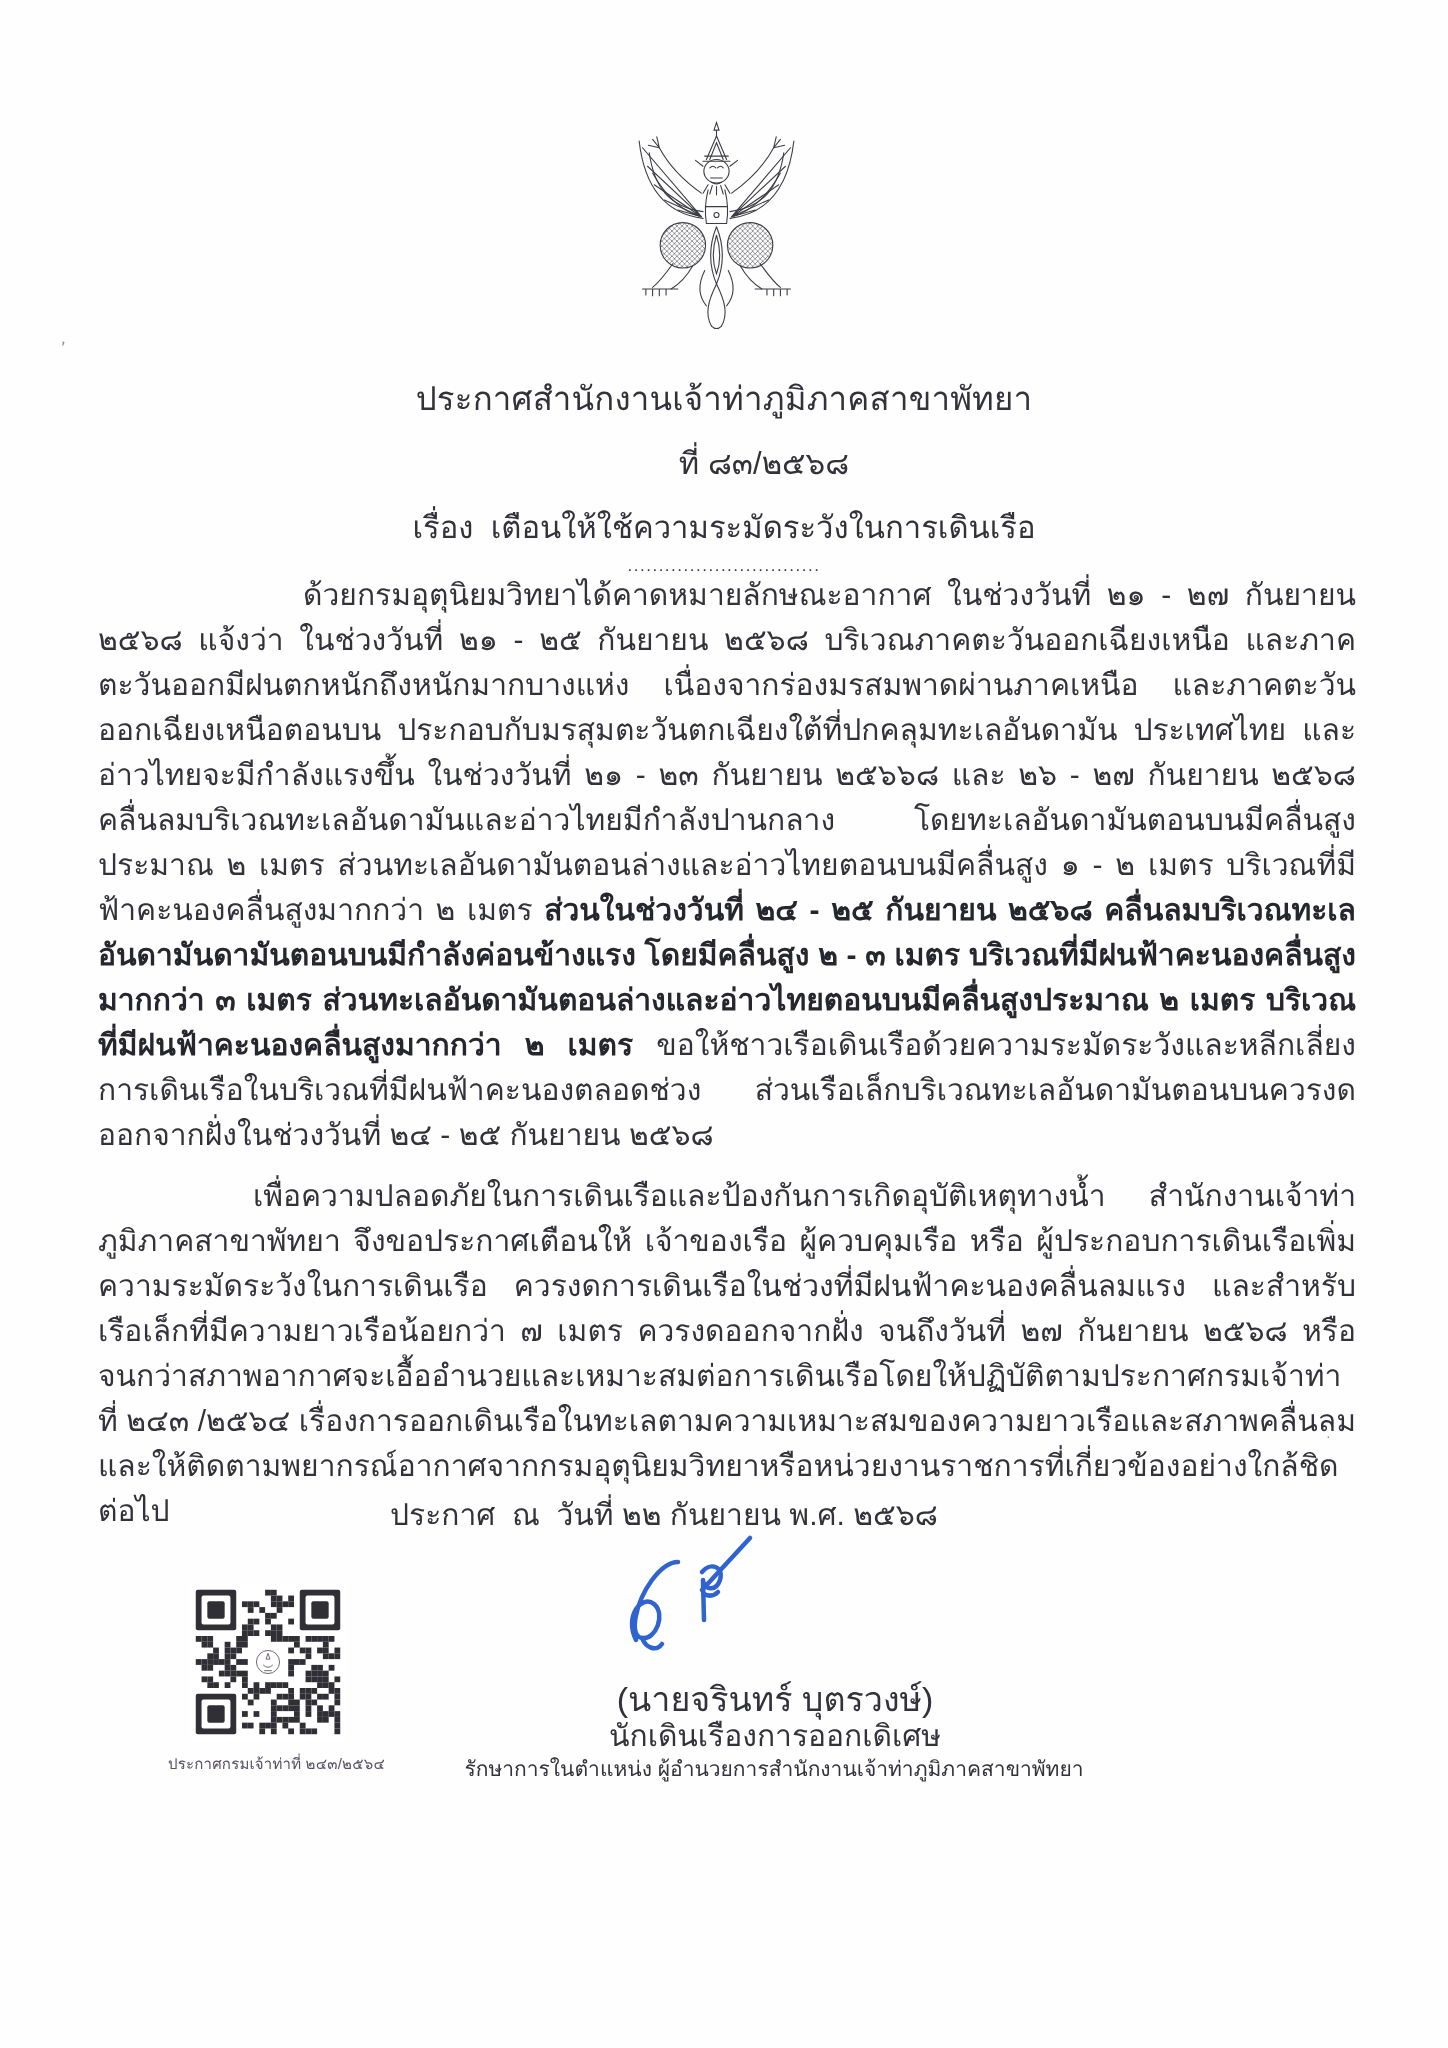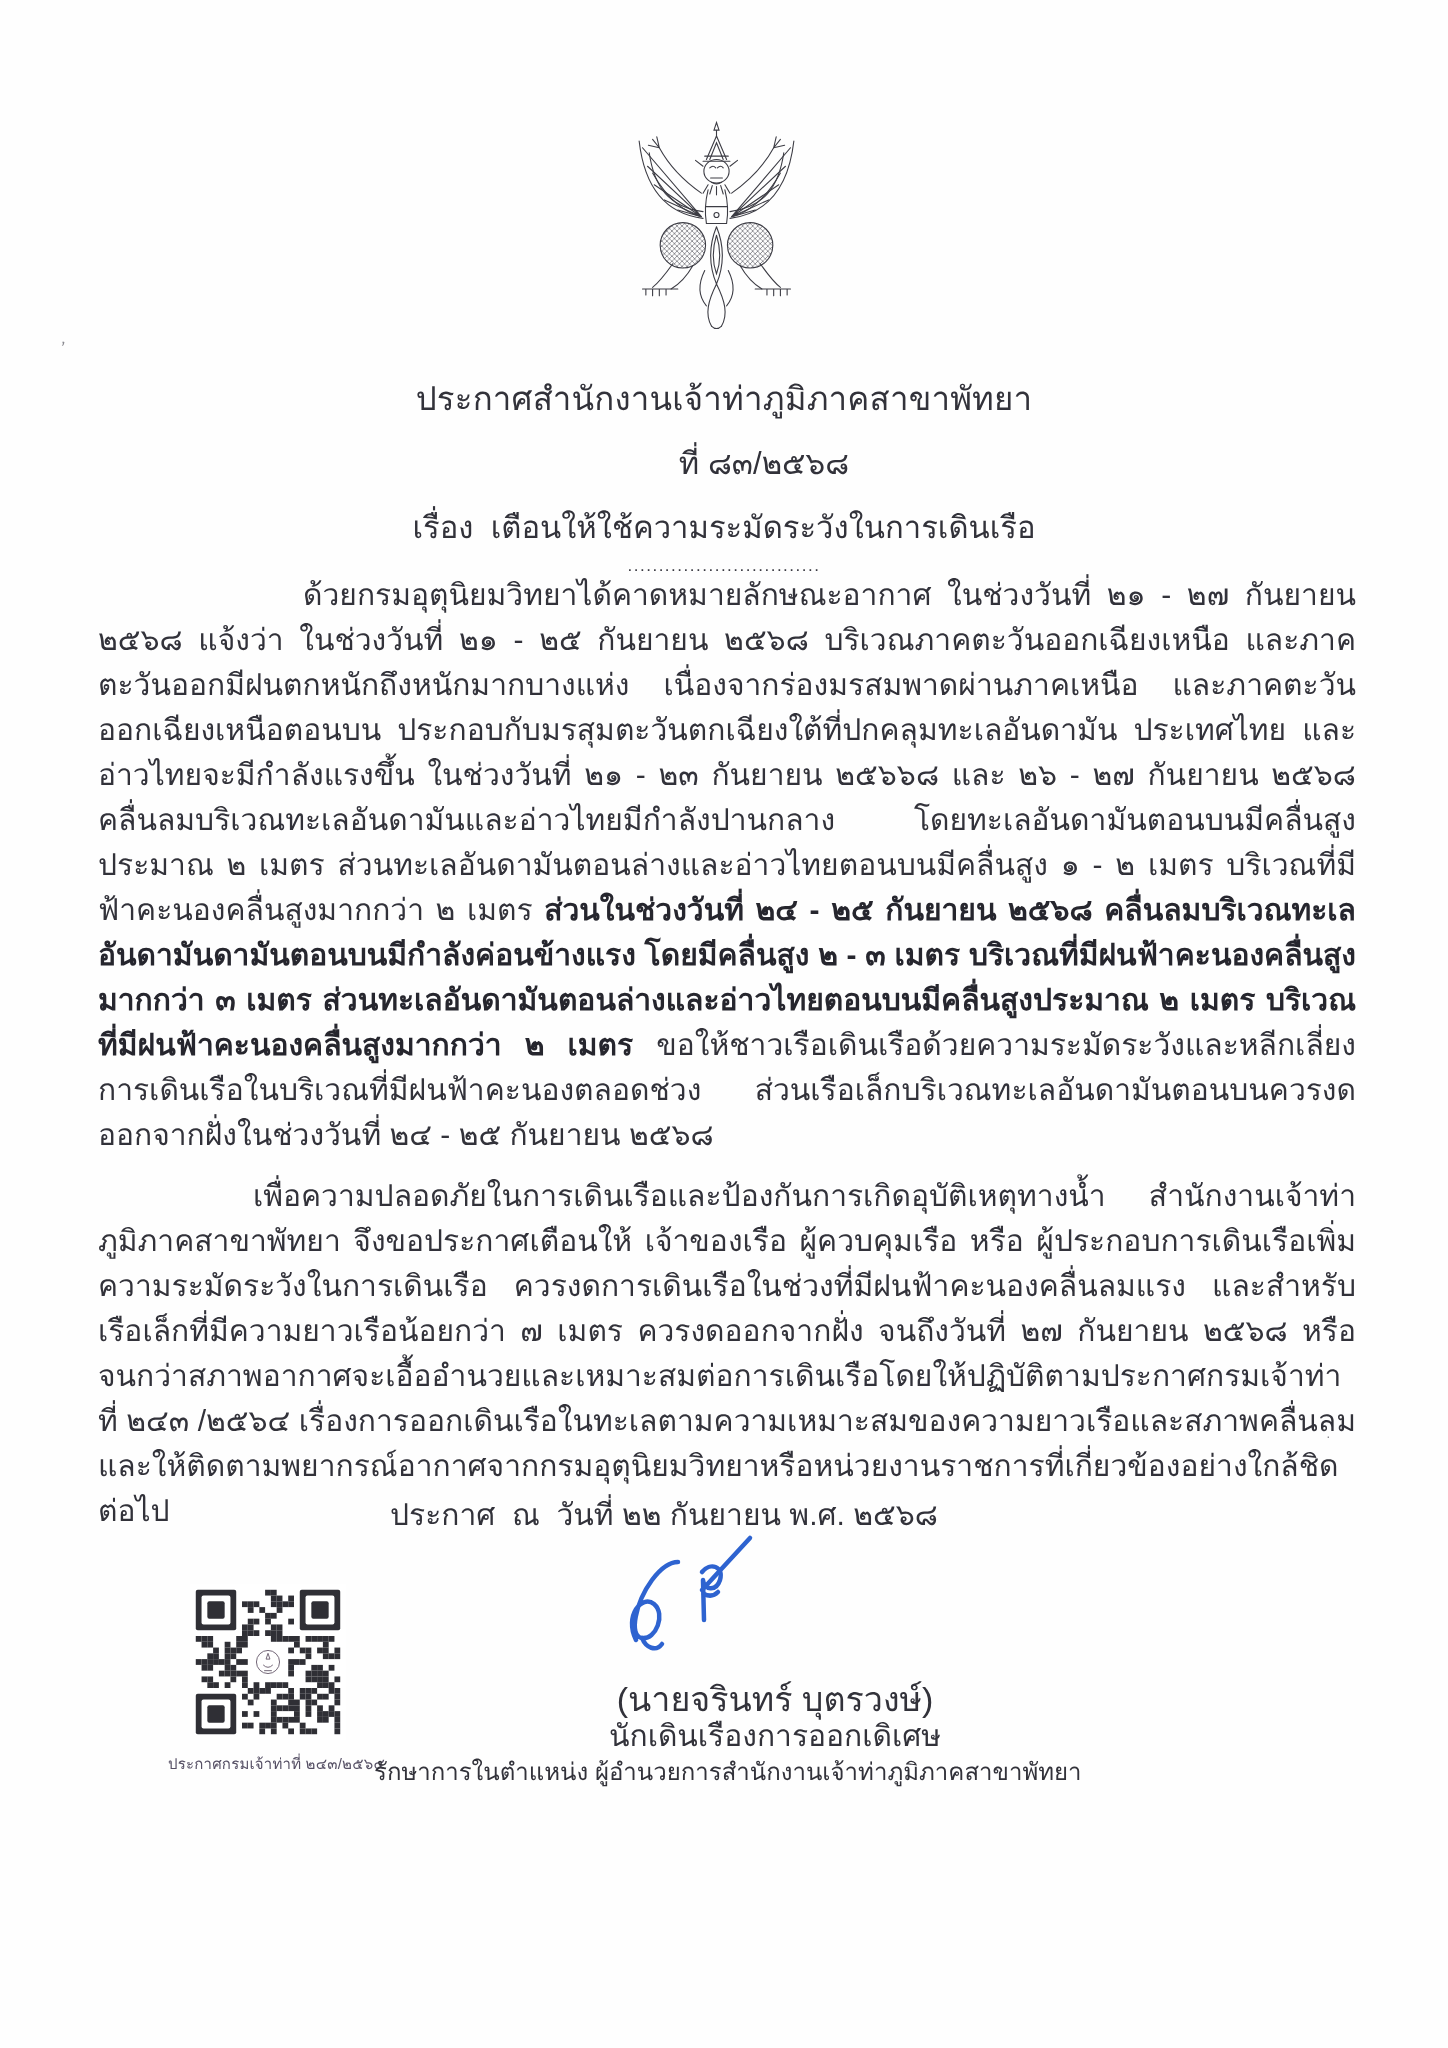--- a/index.html
+++ b/index.html
@@ -55,21 +55,21 @@
   .signer-name{
     position:absolute;left:545px;top:1672px;width:460px;
     text-align:center;font-size:34px;
   }
   .signer-position{
     position:absolute;left:545px;top:1712px;width:460px;
     text-align:center;font-size:30px;
   }
   .signer-acting{
     position:absolute;left:374px;top:1752px;width:800px;
-    text-align:left;font-size:24px;white-space:nowrap;
+    text-align:center;font-size:21px;white-space:nowrap;
   }
   .artifact{position:absolute;color:#8a8a90;font-size:18px;}
   .artifact-a{left:60px;top:338px;transform:rotate(12deg);}
   .artifact-b{left:1326px;top:1428px;font-size:14px;}
 </style>
 </head>
 <body>
 
 <div class="page">
 

